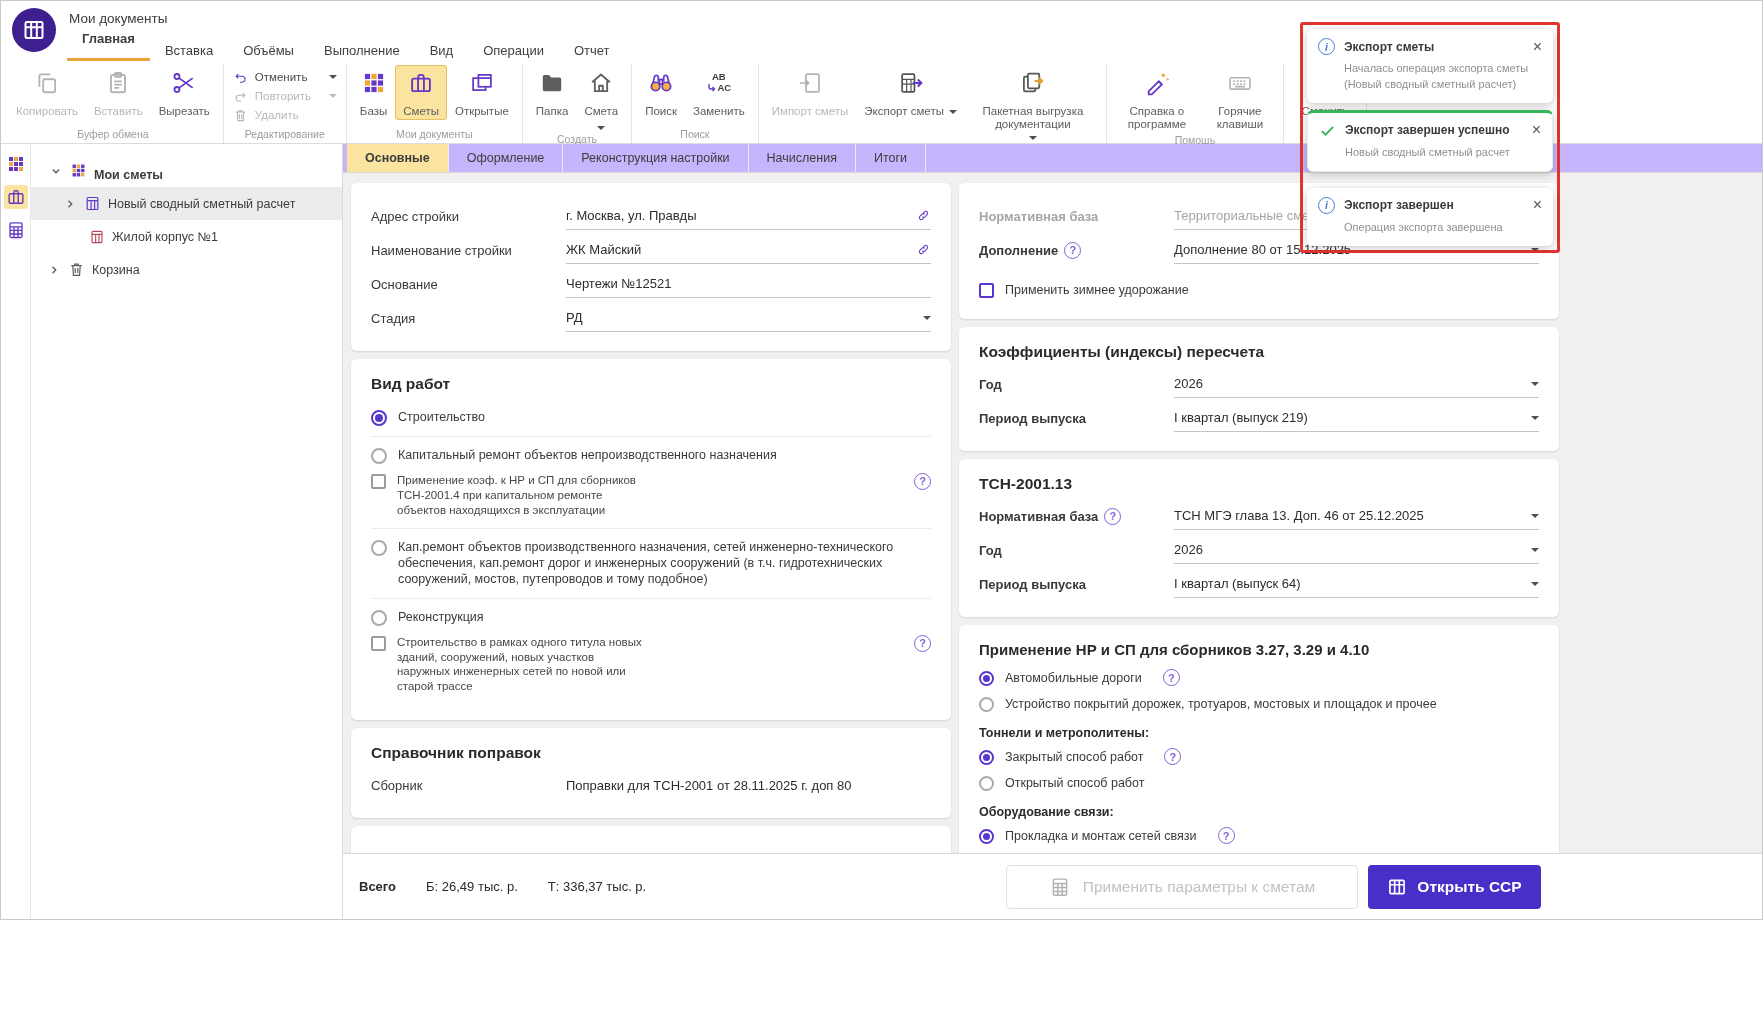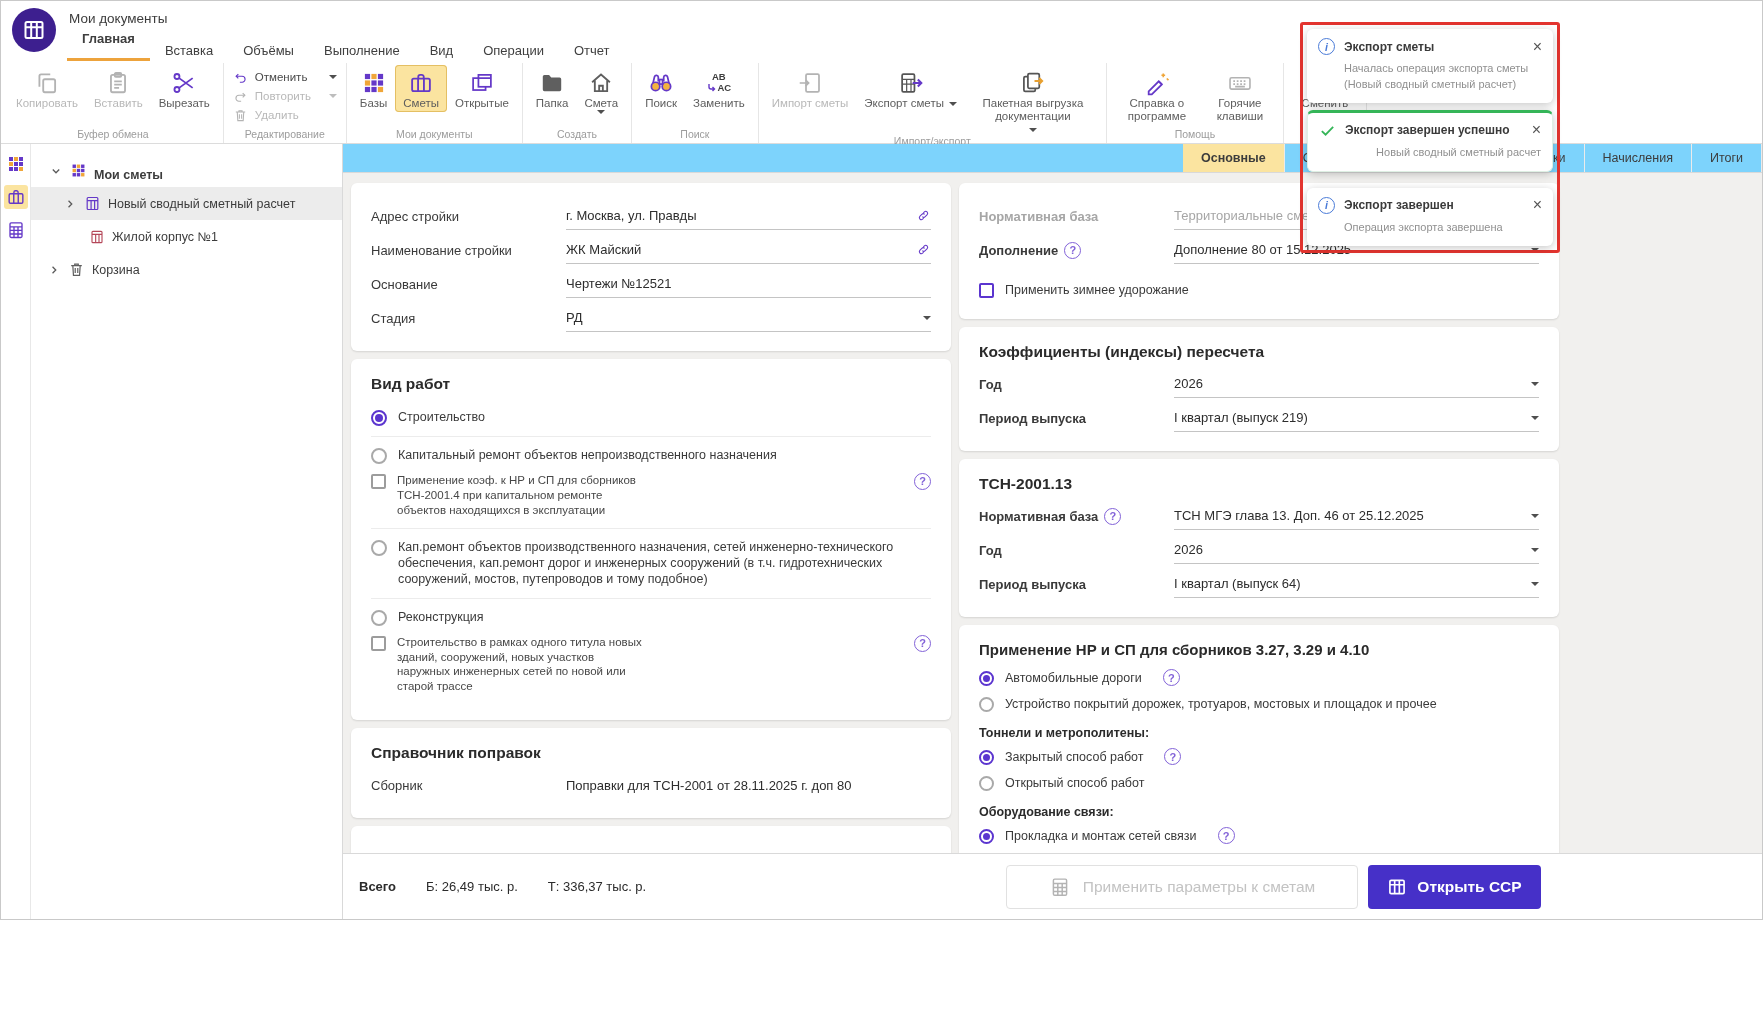--- a/index.html
+++ b/index.html
@@ -16,21 +16,21 @@
   .rtabs { height:26px; display:flex; align-items:flex-end; padding-left:66px; background:#fff; }
   .rtab { padding:4px 15px 3px; font-size:13px; color:#3f3f3f; cursor:default; }
   .rtab.active { font-weight:bold; border-bottom:3px solid #eda33c; padding-bottom:12px; }
 
   
   .ribbon { height:83px; display:flex; border-bottom:1px solid #dcdcdc; background:#fff; padding:2px 2px 0; }
   .rgroup { display:flex; flex-direction:column; justify-content:space-between; align-items:center; padding:2px 5px 0; border-right:1px solid #e6e6e6; }
   .rgbody { display:flex; align-items:flex-start; flex:1; }
   .rgbody.vert { flex-direction:column; justify-content:center; align-items:center; }
   .rglabel { font-size:10.5px; color:#9c9c9c; padding:1px 0 3px; text-align:center; min-height:15px; }
-  .rbtn { display:flex; flex-direction:column; align-items:center; gap:0; padding:4px 8px 2px; font-size:11.5px; color:#5d5d5d; border-radius:4px; text-align:center; line-height:1.15; cursor:default;justify-content:flex-end; }
+  .rbtn { display:flex; flex-direction:column; align-items:center; gap:8px; padding:4px 8px 2px; font-size:11.5px; color:#5d5d5d; border-radius:4px; text-align:center; line-height:1.15; cursor:default;justify-content:flex-end; }
   .rbtn .ric { height:28px; display:flex; align-items:center; }
   .rbtn.selected { background:#fbe4a0; box-shadow:inset 0 0 0 1px #e4bf63; }
   .rbtn.disabled { color:#b8b8b8; }
   .rbtn .lblrow { display:flex; align-items:center; gap:5px; }
   .mini { display:flex; align-items:center; gap:7px; font-size:11.5px; color:#4a4a4a; padding:2px 4px; width:112px; }
   .mini.disabled { color:#b8b8b8; }
   .caret { display:inline-block; width:0; height:0; border-left:4px solid transparent; border-right:4px solid transparent; border-top:4.5px solid #4f4f4f; }
   .mini .caret { margin-left:auto; }
   .mini.disabled .caret { border-top-color:#bdbdbd; }
   .replace-ic { display:flex; flex-direction:column; align-items:center; font-size:9.5px; font-weight:bold; color:#3c3c3c; line-height:1.15; }
@@ -43,21 +43,21 @@
   .sbtn { width:24px; height:24px; display:flex; align-items:center; justify-content:center; border-radius:3px; }
   .sbtn.active { background:#fbe4a0; }
   .tree { width:312px; border-right:1px solid #d9d9d9; padding-top:10px; background:#fff; }
   .trow { display:flex; align-items:center; height:33px; font-size:12.5px; color:#3c3c3c; gap:7px; }
   .trow.selected { background:#ececec; }
   .trow .bold { font-weight:bold;margin-top:8px; }
   .chev { color:#5a5a5a; display:flex; align-items:center; }
 
   
   .main { flex:1; display:flex; flex-direction:column; background:#f1f0ee; min-width:0; }
-  .ctabs { height:29px; background:#7dd3fc; border-bottom:1px solid #d9d9d9; display:flex; padding-left:4px;justify-content:flex-end; }
+  .ctabs { height:29px; background:#c4b5fd; border-bottom:1px solid #d9d9d9; display:flex; padding-left:4px; }
   .ctab { display:flex; align-items:center; padding:0 18px; font-size:12.5px; color:#3c3c3c; border-right:1px solid #ebebeb; cursor:default; }
   .ctab.active { background:#fbe4a0; font-weight:bold; }
   .scroll { flex:1; overflow:hidden; padding:10px 8px 0; display:flex; gap:8px; align-items:flex-start; }
   .col { display:flex; flex-direction:column; gap:8px; }
   .col.left { width:600px; } .col.right { width:600px; }
   .card { background:#fff; border-radius:6px; padding:16px 20px; box-shadow:0 1px 2px rgba(0,0,0,0.12); }
   .ctitle { font-size:15.5px; font-weight:bold; color:#2b2b2b; margin-bottom:6px; }
 
   .frow { display:flex; align-items:center; min-height:34px; }
   .flabel { flex:0 0 195px; font-size:13px; color:#3a3a3a; display:flex; align-items:center; gap:6px; padding-right:8px; }
@@ -91,21 +91,21 @@
   .footer { height:66px; background:#fff; border-top:1px solid #d9d9d9; display:flex; align-items:center; padding:0 16px; }
   .totals { display:flex; align-items:center; gap:30px; font-size:13px; color:#2b2b2b; }
   .totals .tl { font-weight:bold; }
   .fbtns { margin-left:auto; display:flex; align-items:center; gap:10px; margin-right:205px; }
   .btn-apply { width:352px; height:44px; border:1px solid #e1e1e1; border-radius:4px; background:#fff; color:#c3c3c3; font-size:15.5px; display:flex; align-items:center; justify-content:center; gap:12px; }
   .btn-open { width:173px; height:44px; border:none; border-radius:4px; background:#4630c8; color:#fff; font-size:15.5px; font-weight:bold; display:flex; align-items:center; justify-content:center; gap:10px; }
 
   
   .annotation { position:absolute; top:21px; left:1299px; width:260px; border:3px solid #e3342f; border-radius:3px; padding:4px; z-index:40; }
   .toast { background:#fff; border-radius:6px; box-shadow:0 2px 8px rgba(0,0,0,0.22); padding:9px 11px 10px; margin-bottom:7px; }
-  .toast.success { border:1px solid #dff0e4; border-top:3px solid #35b558;text-align:right; }
+  .toast.success { border:1px solid #dff0e4; border-top:3px solid #35b558; }
   .toast.last { margin-top:16px; margin-bottom:0; }
   .trowt { display:flex; align-items:center; gap:9px; }
   .tinfo { width:17px; height:17px; flex:0 0 17px; border:1.5px solid #4a7bd8; border-radius:50%; color:#4a7bd8; font-size:10.5px; font-weight:bold; font-style:italic; display:flex; align-items:center; justify-content:center; }
   .ttitle { font-size:12px; font-weight:bold; color:#3a3a3a; }
   .tclose { margin-left:auto; font-size:16px; color:#555; line-height:1; cursor:default; }
   .tdesc { font-size:11px; color:#909090; margin:6px 0 0 26px; line-height:1.45; }
   .tcheck { color:#35b558; display:flex; align-items:center; }
   svg.ic { display:block; }
 </style>
 </head>

